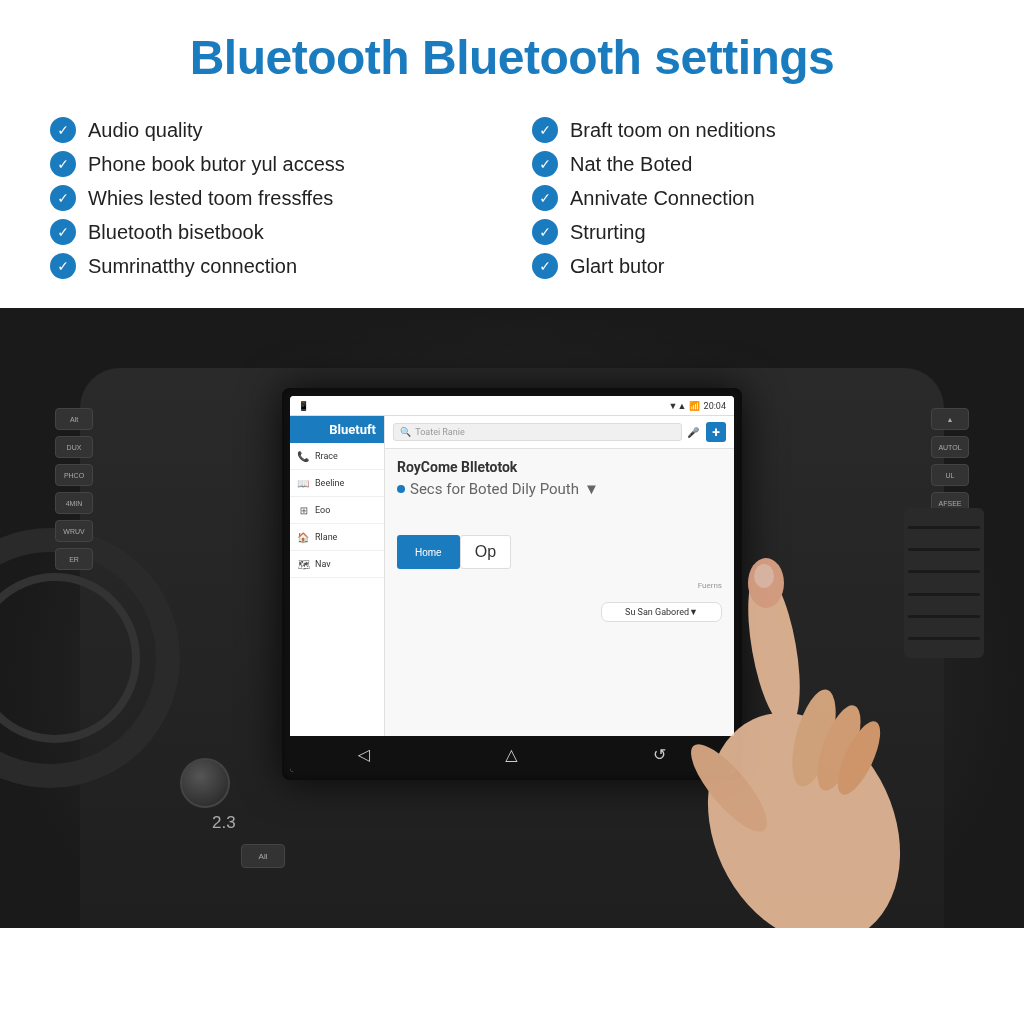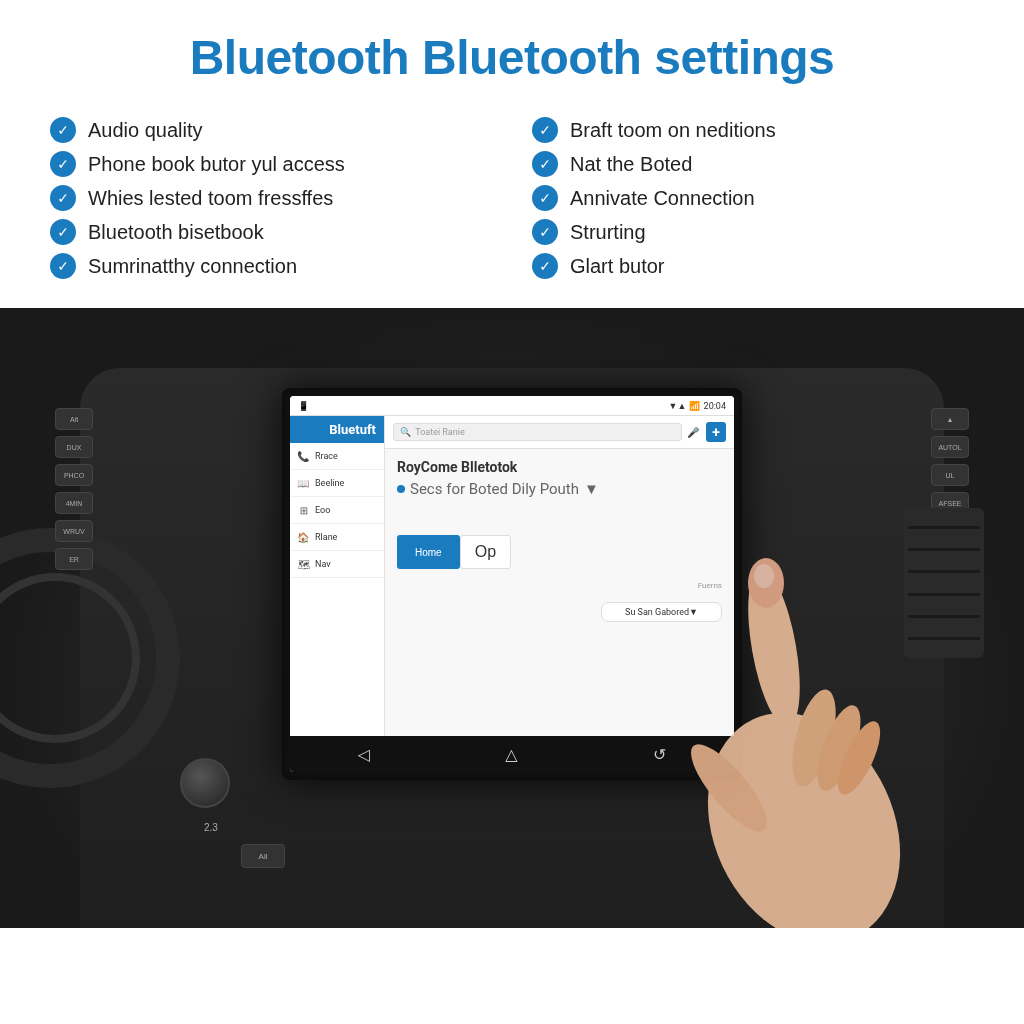--- a/index.html
+++ b/index.html
@@ -330,23 +330,23 @@
       top: 100px;
       display: flex;
       flex-direction: column;
       gap: 6px;
     }
 
     
     .version-text {
       position: absolute;
       bottom: 95px;
-      left: 204px;
+      left: 212px;
       color: #aaa;
-      font-size: 10px;
+      font-size: 17px;
     }
 
     
     .knob {
       position: absolute;
       bottom: 120px;
       left: 180px;
       width: 50px;
       height: 50px;
       background: radial-gradient(circle at 40% 35%, #555, #222);

